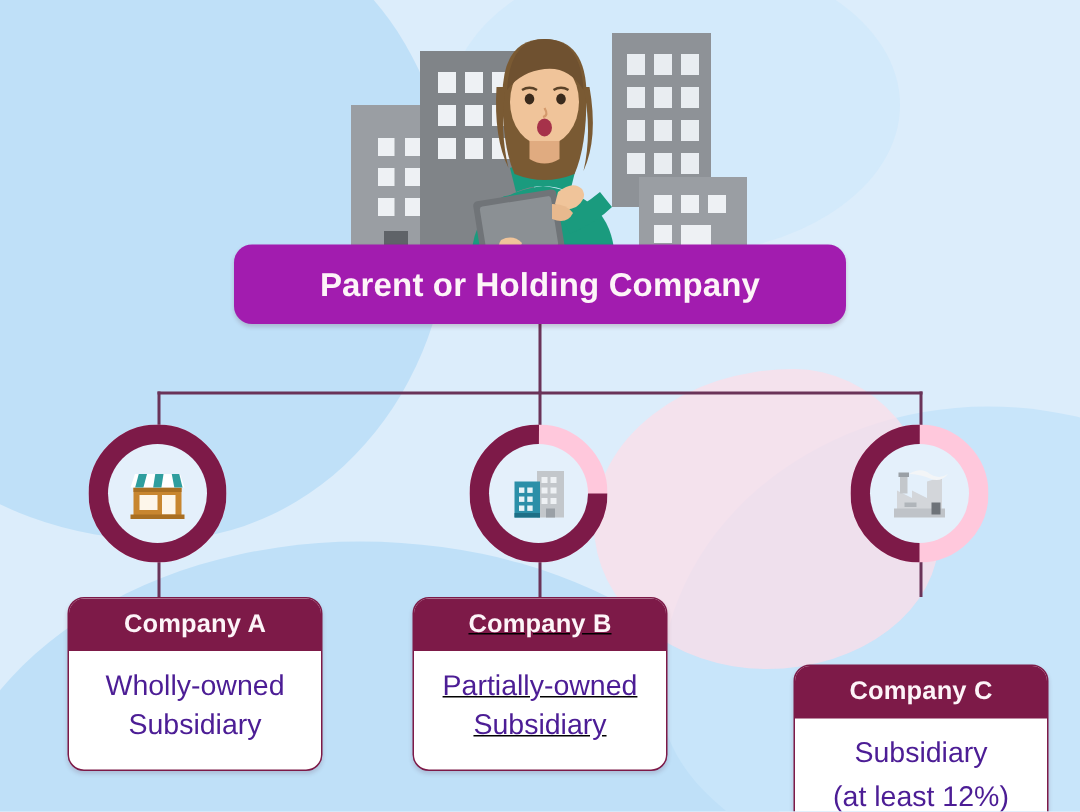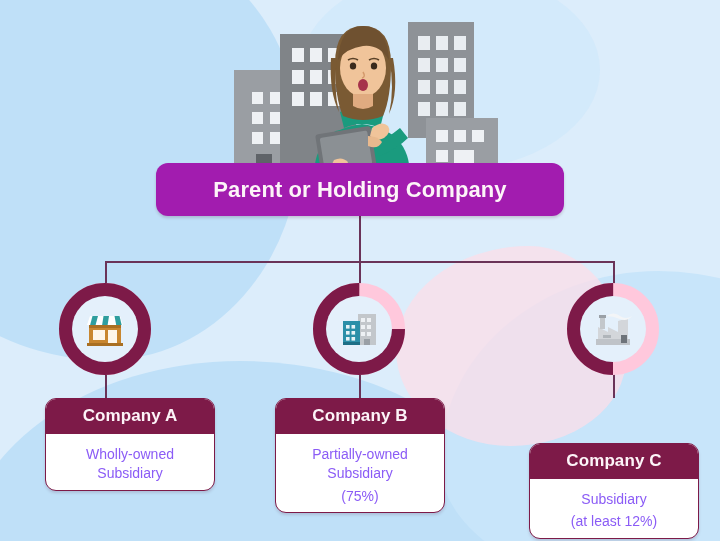--- a/index.html
+++ b/index.html
@@ -73,30 +73,30 @@
   #ring-c{left:567px;top:283px;}
 
   
   .card{
     position:absolute;width:168px;
     background:#ffffff;border:1.5px solid #7d1a48;border-radius:11px;
     overflow:hidden;
     box-shadow:0 2px 3px rgba(70,10,40,.15);
   }
   #card-a{left:21px;top:398px;margin-left:24px;}
-  #card-b{left:275px;top:398px;}
+  #card-b{left:275px;top:398px;text-decoration:underline;}
   #card-c{left:529px;top:398px;margin-top:45px;}
   .card .head{
     background:#7d1a48;color:#fdf4f8;
     font-size:17px;font-weight:bold;text-align:center;
     padding:7px 4px 8px;letter-spacing:.1px;
   }
   .card .body{
-    padding:11px 8px 6px;text-align:center;
-    color:#8b5cf6;font-size:14px;line-height:1.38;
+    padding:11px 8px 16px;text-align:center;
+    color:#4c1d95;font-size:19px;line-height:1.38;
   }
   .card .body .pct{display:block;margin-top:3px;}
 </style>
 </head>
 <body>
 
 <div id="stage">
 
   <div class="bg-layer">
     <div class="blob-topright"></div>
@@ -267,21 +267,20 @@
       <span>Wholly-owned</span><br>
       <span>Subsidiary</span>
     </div>
   </div>
 
   <div class="card" id="card-b">
     <div class="head">Company B</div>
     <div class="body">
       <span>Partially-owned</span><br>
       <span>Subsidiary</span>
-      <span class="pct">(75%)</span>
     </div>
   </div>
 
   <div class="card" id="card-c">
     <div class="head">Company C</div>
     <div class="body">
       <span>Subsidiary</span>
       <span class="pct">(at least 12%)</span>
     </div>
   </div>

